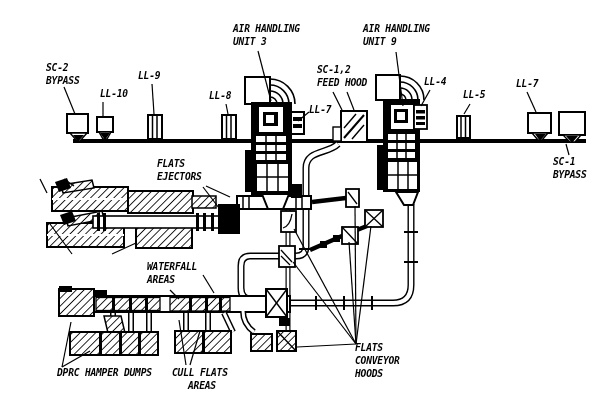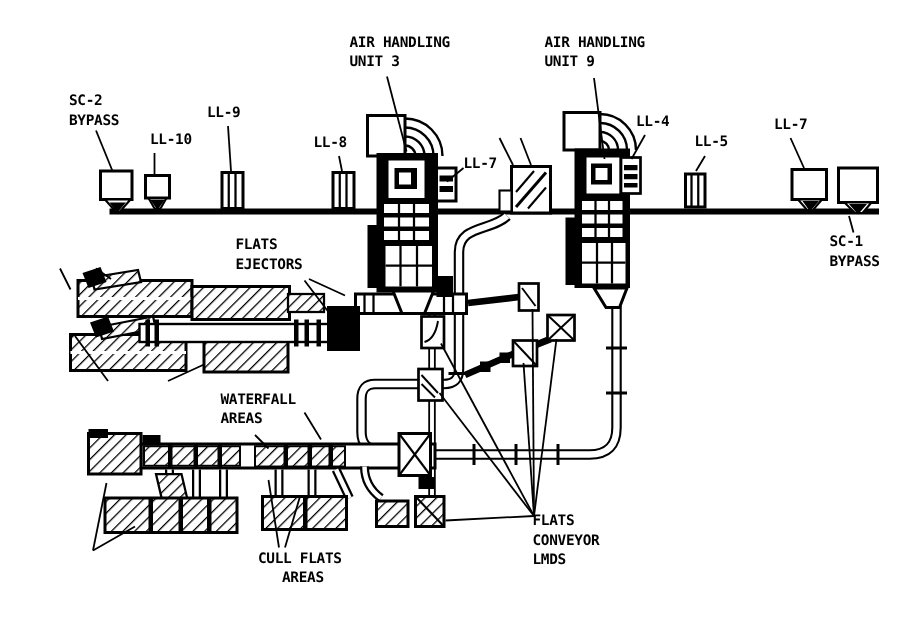--- a/index.html
+++ b/index.html
@@ -1,16 +1,16 @@
 <!DOCTYPE html>
 <html><head>
 <meta charset="utf-8">
 <style>
   html,body{margin:0;padding:0;background:#fff;width:602px;height:416px;overflow:hidden;}
-  #stage{position:relative;width:602px;height:316px;background:#fff;font-family:"DejaVu Sans Mono",monospace;}
+  #stage{position:relative;width:602px;height:316px;background:#fff;font-family:"DejaVu Sans Mono",monospace;font-style:italic;}
   svg{position:absolute;left:0;top:0;}
   .lbl{position:absolute;color:#000;font-weight:700;font-size:9.6px;line-height:13px;letter-spacing:-0.2px;white-space:pre;}
 </style>
 </head>
 <body>
 
 <div id="stage">
 <svg width="602" height="416" viewBox="0 0 602 416">
   <defs>
     <pattern id="h" width="5.5" height="5.5" patternTransform="rotate(45)" patternUnits="userSpaceOnUse">
@@ -283,21 +283,23 @@
   </g>
 </svg>
 
 <div class="lbl" style="left:233px;top:22px"><span>AIR HANDLING</span><br><span>UNIT 3</span></div>
 <div class="lbl" style="left:363px;top:22px"><span>AIR HANDLING</span><br><span>UNIT 9</span></div>
 <div class="lbl" style="left:46px;top:61px"><span>SC-2</span><br><span>BYPASS</span></div>
 <div class="lbl" style="left:100px;top:87px"><span>LL-10</span></div>
 <div class="lbl" style="left:138px;top:69px"><span>LL-9</span></div>
 <div class="lbl" style="left:209px;top:89px"><span>LL-8</span></div>
 <div class="lbl" style="left:309px;top:103px"><span>LL-7</span></div>
+<div class="lbl" style="left:317px;top:63px"><span>SC-1,2</span><br><span>FEED HOOD</span></div>
 <div class="lbl" style="left:424px;top:75px"><span>LL-4</span></div>
 <div class="lbl" style="left:463px;top:88px"><span>LL-5</span></div>
 <div class="lbl" style="left:516px;top:77px"><span>LL-7</span></div>
 <div class="lbl" style="left:553px;top:155px"><span>SC-1</span><br><span>BYPASS</span></div>
 <div class="lbl" style="left:157px;top:157px"><span>FLATS</span><br><span>EJECTORS</span></div>
 <div class="lbl" style="left:147px;top:260px"><span>WATERFALL</span><br><span>AREAS</span></div>
+<div class="lbl" style="left:57px;top:366px"><span>DPRC HAMPER DUMPS</span></div>
 <div class="lbl" style="left:172px;top:366px"><span>CULL FLATS</span><br><span style="padding-left:16px">AREAS</span></div>
-<div class="lbl" style="left:355px;top:341px"><span>FLATS</span><br><span>CONVEYOR</span><br><span>LMDS</span></div>
+<div class="lbl" style="left:355px;top:341px"><span>FLATS</span><br><span>CONVEYOR</span><br><span>HOODS</span></div>
 </div>
 
 </body></html>

